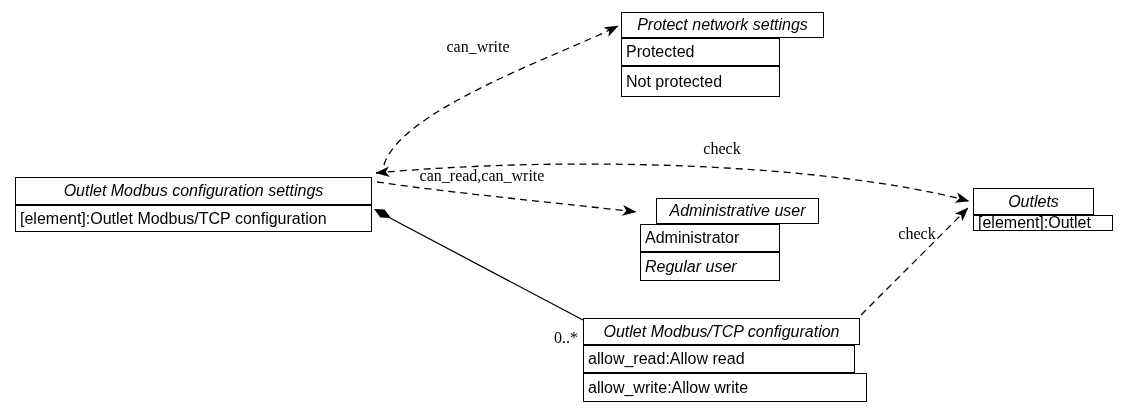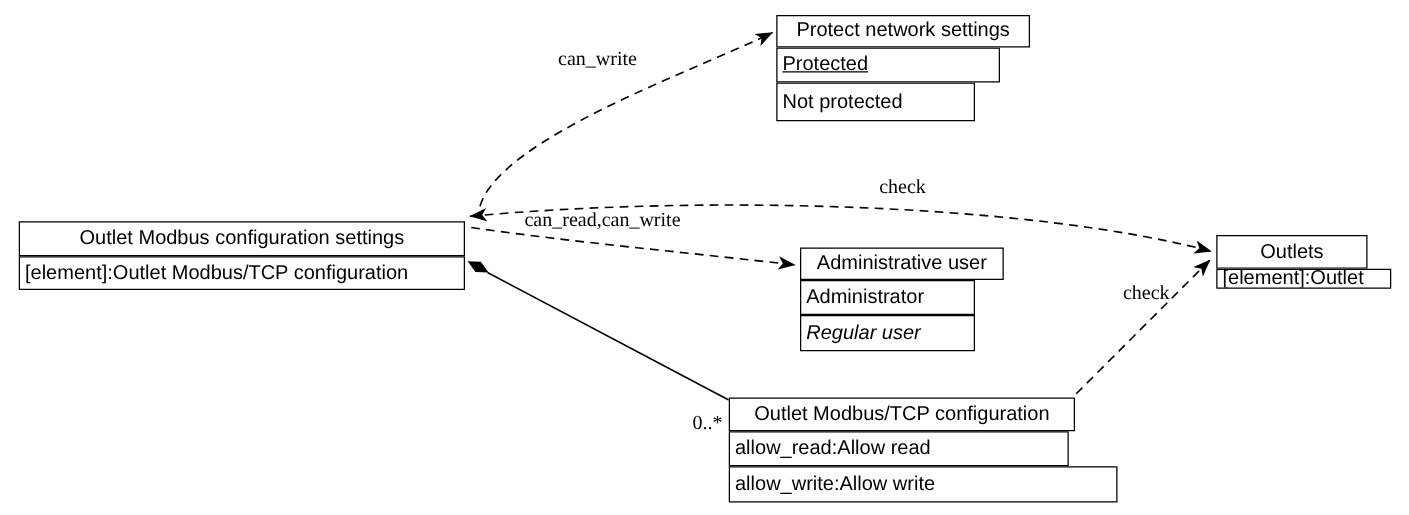--- a/index.html
+++ b/index.html
@@ -19,21 +19,21 @@
     border: 1px solid var(--stroke);
     background: #ffffff;
     display: flex;
     align-items: center;
     font-size: 16px;
     line-height: 1;
     color: #000000;
     white-space: nowrap;
     overflow: hidden;
   }
-  .cell.head { justify-content: center; padding: 0 5px; }
+  .cell.head { justify-content: center; padding: 0 5px; font-style: italic; }
   .cell.row  { justify-content: flex-start; padding: 0 4px; }
   .dashed { stroke: var(--stroke); stroke-width: 1.3; fill: none; stroke-dasharray: 7 5; }
   .solid  { stroke: var(--stroke); stroke-width: 1.3; fill: none; }
   .filled { fill: var(--stroke); stroke: none; }
   .lbl {
     font-family: "Liberation Serif", serif;
     font-size: 16px;
     fill: var(--stroke);
   }
 </style>
@@ -69,34 +69,34 @@
     <text class="lbl" x="917" y="239" text-anchor="middle">check</text>
   </svg>
 
   <div class="node" style="left:15px; top:165px;margin-top:12px;">
     <div class="cell head" style="width:357px; height:28px;">Outlet Modbus configuration settings</div>
     <div class="cell row" style="width:357px; height:27px;">[element]:Outlet Modbus/TCP configuration</div>
   </div>
 
   <div class="node" style="left:621px; top:12px;">
     <div class="cell head" style="width:203px; height:26px;">Protect network settings</div>
-    <div class="cell row" style="width:179px; height:28px;text-decoration:underline;">Protected</div>
+    <div class="cell row" style="width:159px; height:28px;">Protected</div>
     <div class="cell row" style="width:159px; height:31px;text-align:center;">Not protected</div>
   </div>
 
   <div class="node" style="left:640px; top:198px;">
-    <div class="cell head" style="width:163px; height:26px;">Administrative user</div>
+    <div class="cell head" style="width:163px; height:26px;margin-left:16px;">Administrative user</div>
     <div class="cell row" style="width:140px; height:28px;">Administrator</div>
     <div class="cell row" style="width:140px; height:29px;font-style:italic;">Regular user</div>
   </div>
 
   <div class="node" style="left:973px; top:188px;">
     <div class="cell head" style="width:121px; height:27px;">Outlets</div>
     <div class="cell row" style="width:140px; height:16px;text-align:center;">[element]:Outlet</div>
   </div>
 
   <div class="node" style="left:583px; top:318px;">
     <div class="cell head" style="width:277px; height:27px;">Outlet Modbus/TCP configuration</div>
     <div class="cell row" style="width:272px; height:28px;">allow_read:Allow read</div>
-    <div class="cell row" style="width:311px; height:29px;">allow_write:Allow write</div>
+    <div class="cell row" style="width:284px; height:29px;">allow_write:Allow write</div>
   </div>
 
 </div>
 
 </body></html>

